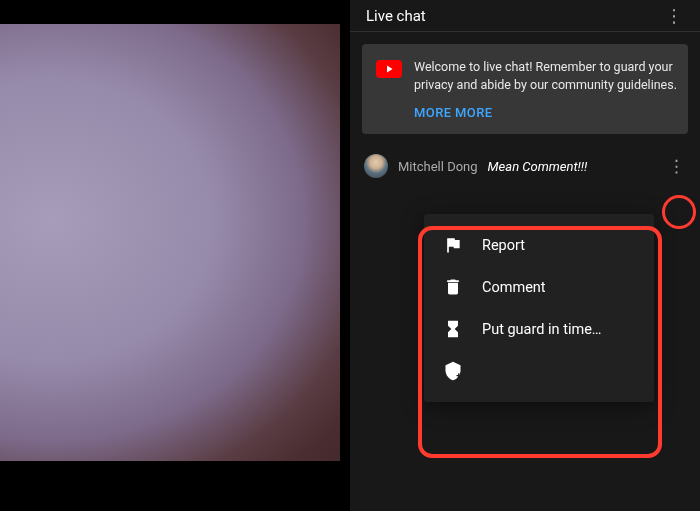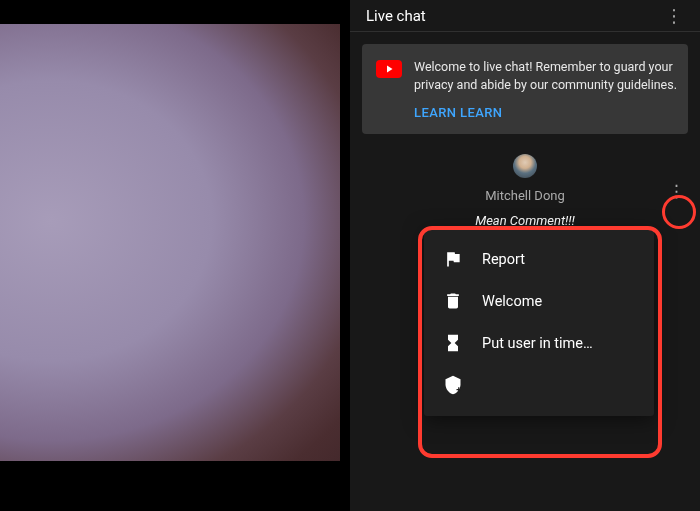--- a/index.html
+++ b/index.html
@@ -90,21 +90,20 @@
     margin-top: 12px;
     cursor: pointer;
     letter-spacing: 0.4px;
   }
   .message-row {
     display: flex;
     align-items: center;
     padding: 8px 14px;
     gap: 10px;
     position: relative;
-    flex-direction: column;
   }
   .avatar {
     width: 24px;
     height: 24px;
     border-radius: 50%;
     background: radial-gradient(circle at 50% 35%, #e0cbb5 0%, #d0b090 30%, #5a7080 55%, #384048 100%);
     flex-shrink: 0;
   }
   .author {
     color: #aaaaaa;
@@ -136,21 +135,21 @@
     top: 195px;
     width: 34px;
     height: 34px;
     border: 3px solid #ff3b30;
     border-radius: 50%;
     pointer-events: none;
   }
   .context-menu {
     position: absolute;
     left: 424px;
-    top: 228px;
+    top: 214px;
     width: 230px;
     background: #212121;
     border-radius: 3px;
     padding: 10px 0;
     box-shadow: 0 4px 20px rgba(0,0,0,0.5);
   }
   .menu-highlight {
     position: absolute;
     left: 418px;
     top: 226px;
@@ -193,21 +192,21 @@
   </div>
 
   <div class="welcome-card">
     <div class="yt-badge">
       <svg width="12" height="12" viewBox="0 0 24 24">
           <path fill="#fff" d="M8 5v14l11-7z"></path>
         </svg>
     </div>
     <div>
       <div class="welcome-text">Welcome to live chat! Remember to guard your privacy and abide by our community guidelines.</div>
-      <div class="learn-more">LEARN LEARN</div>
+      <div class="learn-more">MORE MORE</div>
     </div>
   </div>
 
   <div class="message-row">
     <div class="avatar"></div>
     <span class="author">Mitchell Dong</span>
     <span class="msg-text">Mean Comment!!!</span>
     <div class="msg-kebab">⋮</div>
   </div>
 </div>
@@ -220,29 +219,29 @@
         </svg>
     </span>
     <span>Report</span>
   </div>
   <div class="menu-item">
     <span class="menu-icon">
       <svg width="20" height="20" viewBox="0 0 24 24">
           <path d="M6 19c0 1.1.9 2 2 2h8c1.1 0 2-.9 2-2V7H6v12zM19 4h-3.5l-1-1h-5l-1 1H5v2h14V4z"></path>
         </svg>
     </span>
-    <span>Welcome</span>
+    <span>Comment</span>
   </div>
   <div class="menu-item">
     <span class="menu-icon">
       <svg width="20" height="20" viewBox="0 0 24 24">
           <path d="M6 2v6h.01L6 8.01 10 12l-4 4 .01.01H6V22h12v-5.99h-.01L18 16l-4-4 4-3.99-.01-.01H18V2H6z"></path>
         </svg>
     </span>
-    <span>Put user in time…</span>
+    <span>Put guard in time…</span>
   </div>
   <div class="menu-item">
     <span class="menu-icon">
       <svg width="20" height="20" viewBox="0 0 24 24">
           <path d="M12 1L3 5v6c0 5.55 3.84 10.74 9 12 5.16-1.26 9-6.45 9-12V5l-9-4z"></path>
           <text x="16" y="21" font-size="11" fill="#212121" font-weight="bold">+</text>
         </svg>
     </span>
   </div>
 </div>

